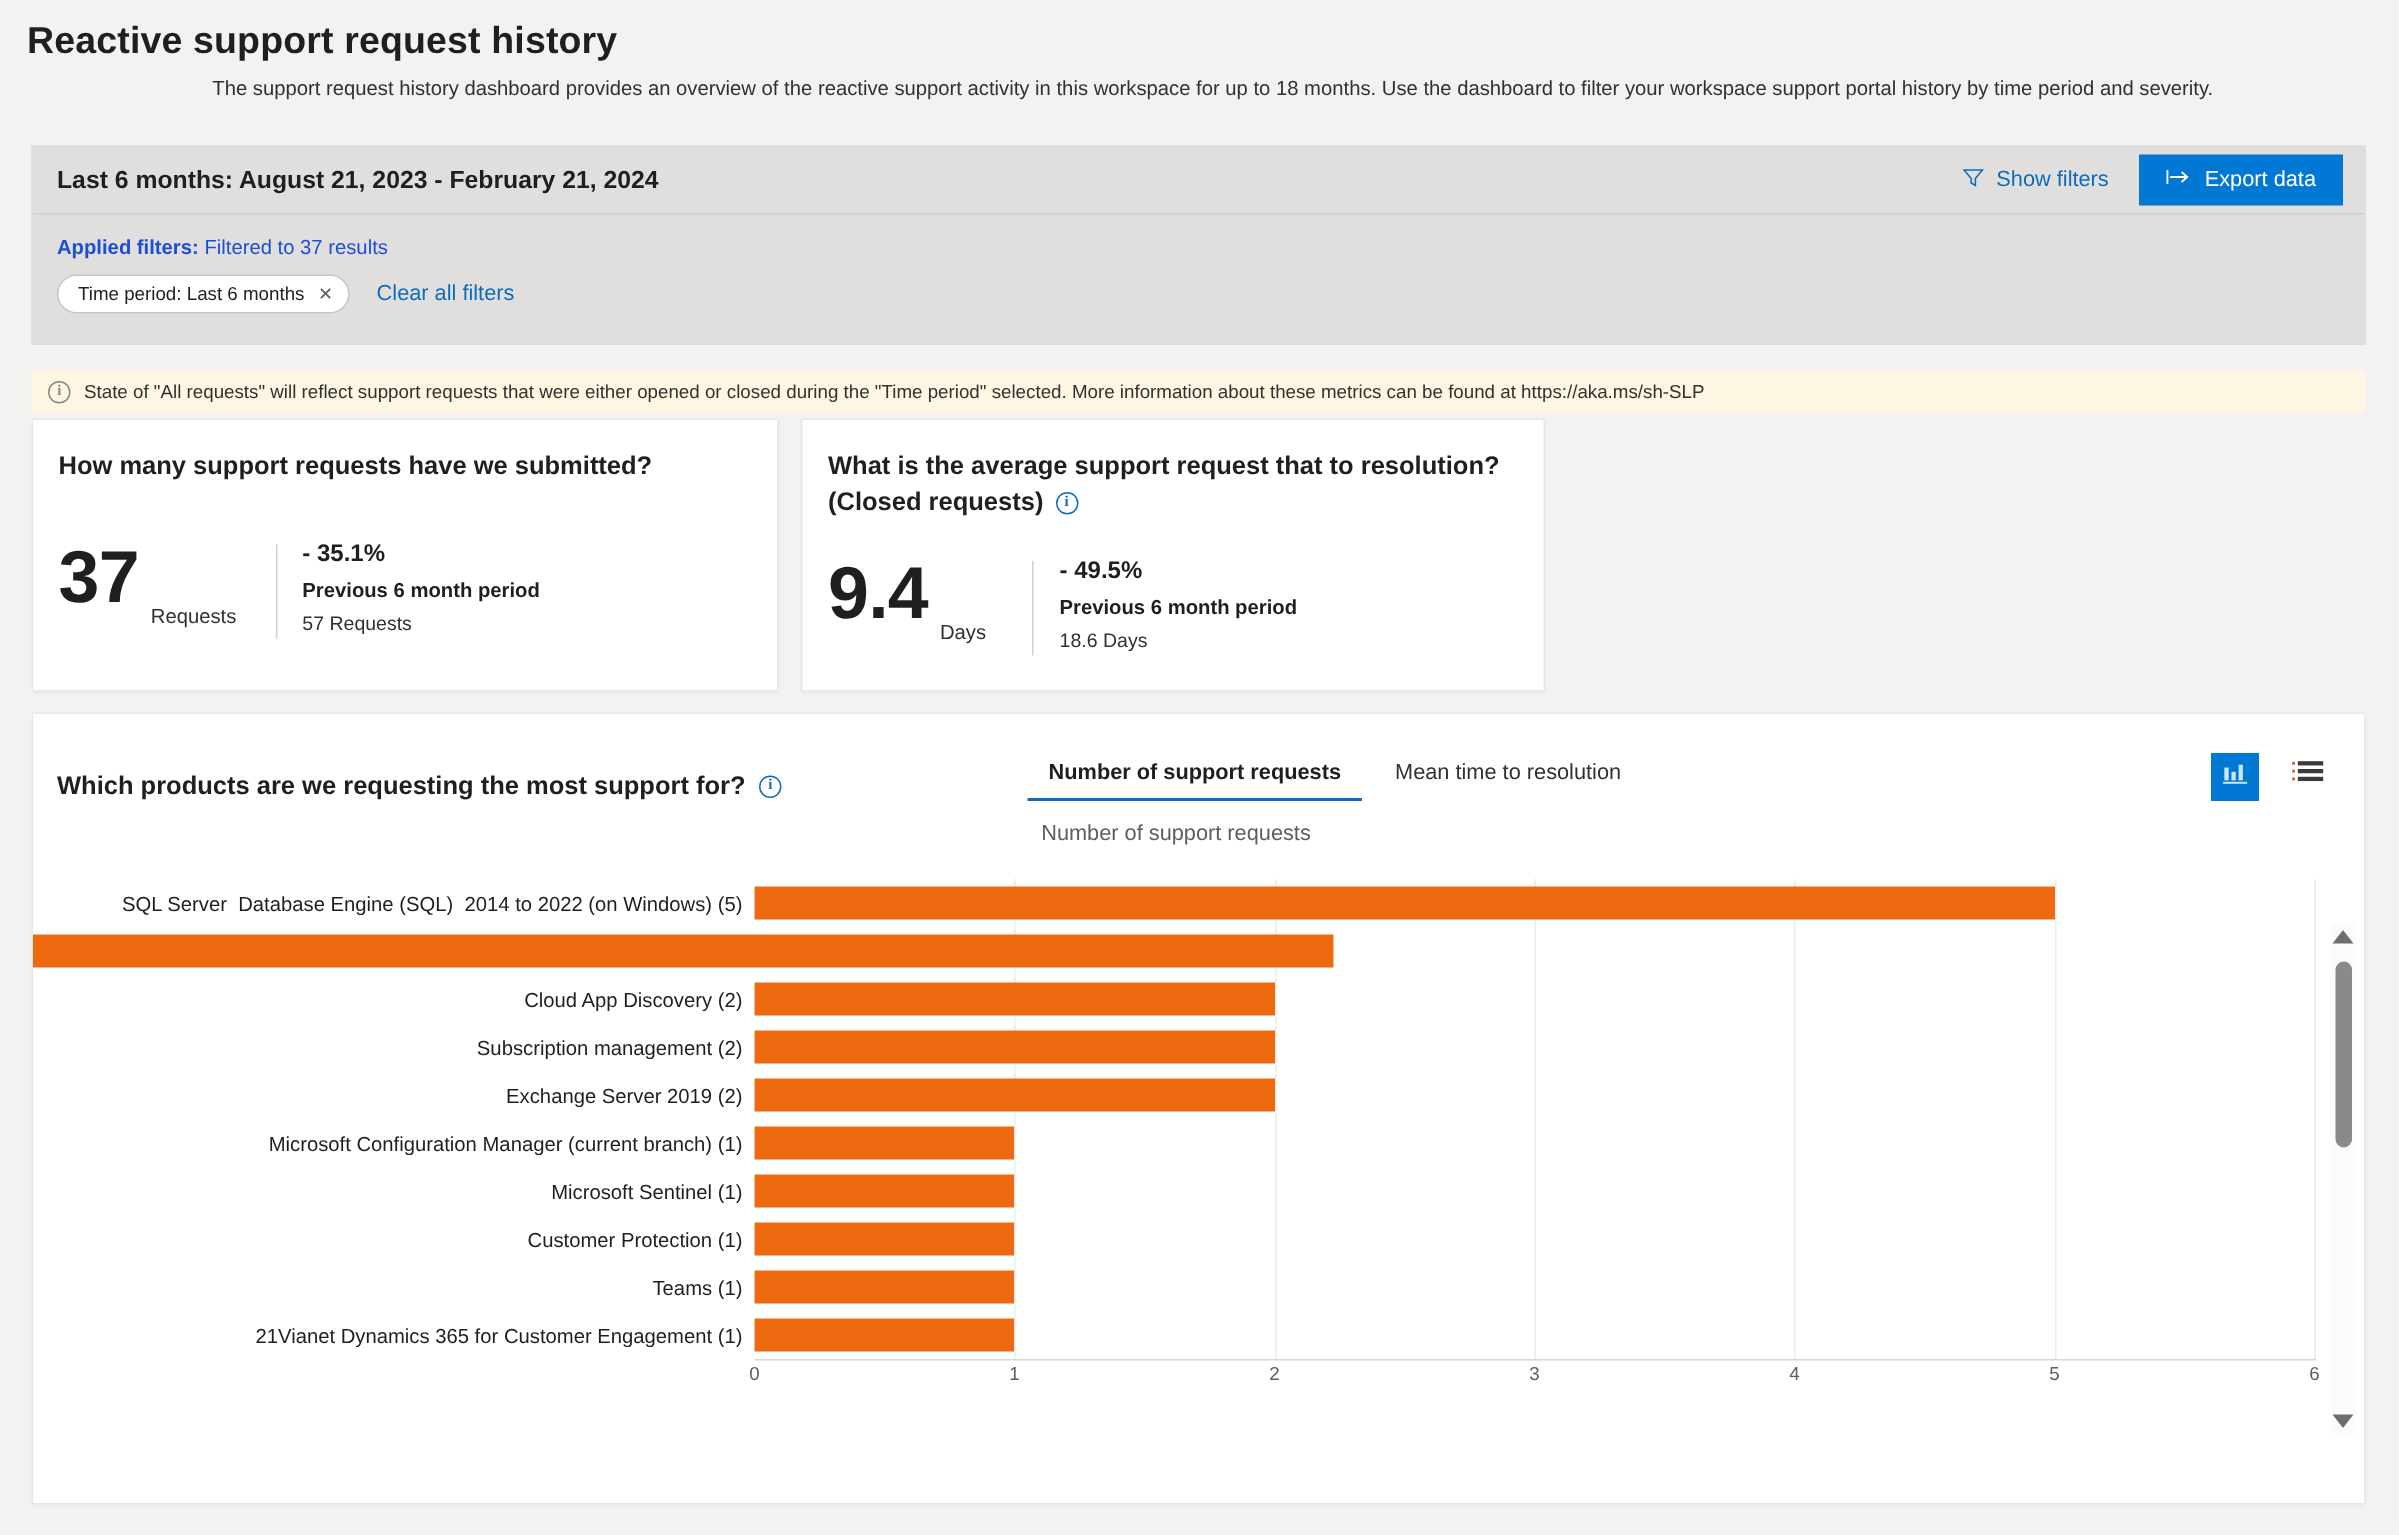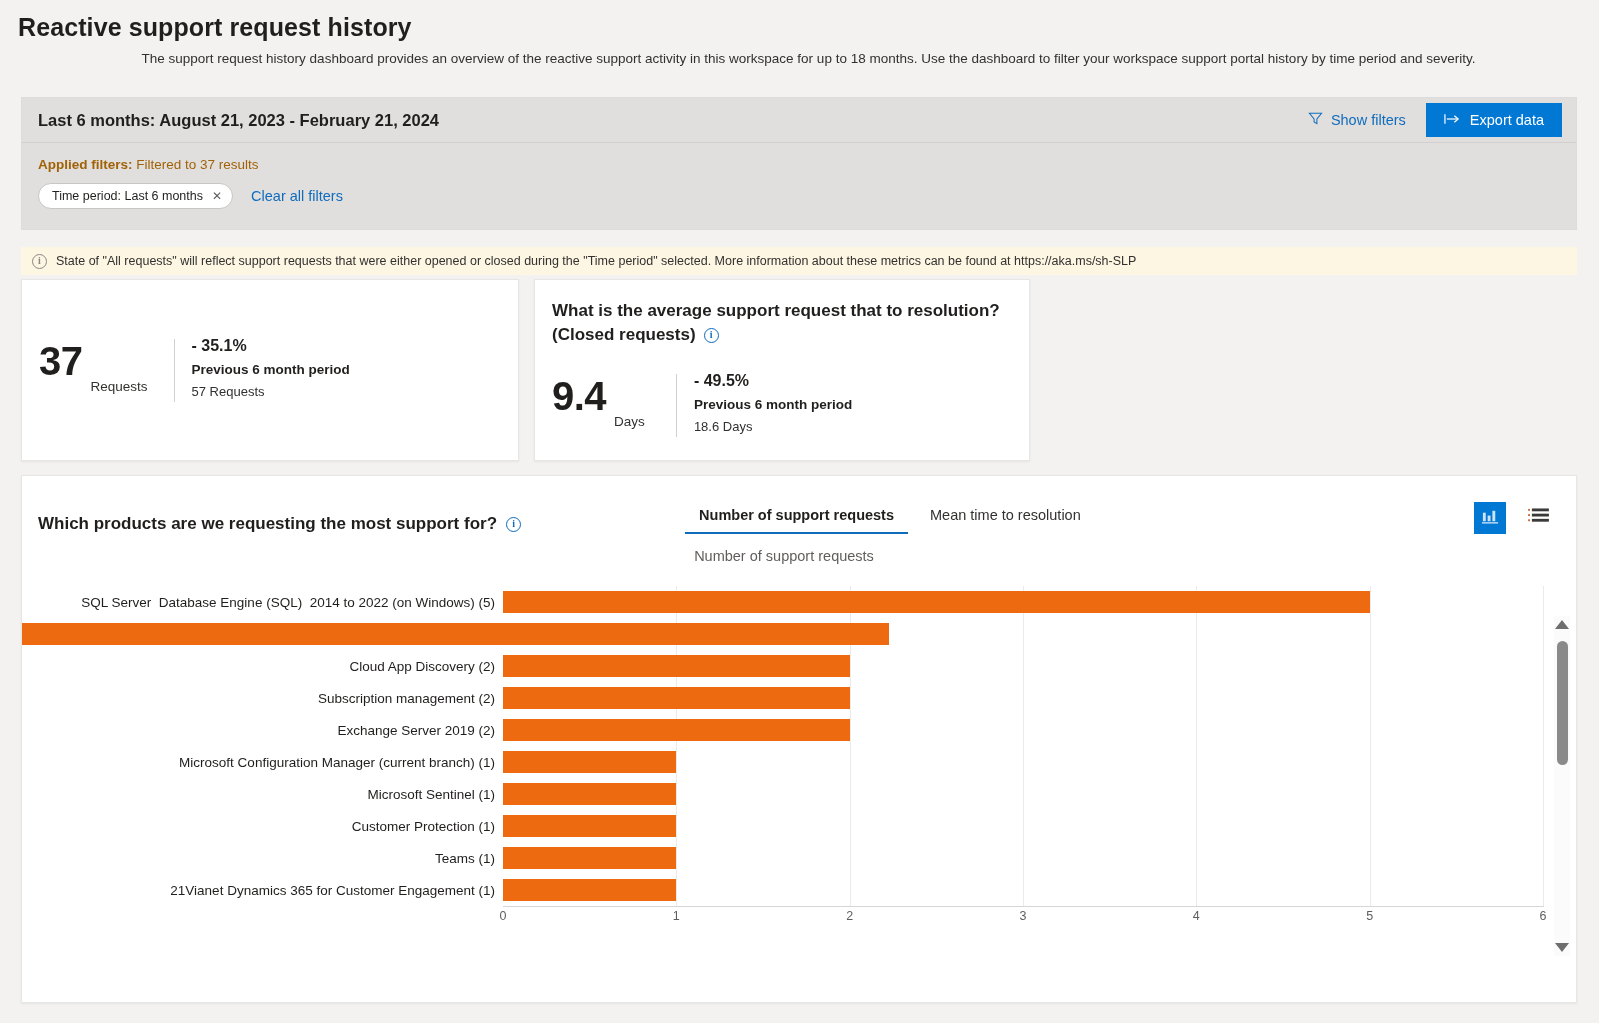--- a/index.html
+++ b/index.html
@@ -71,21 +71,21 @@
     font-size: 14.5px;
     border: none;
     height: 34px;
     padding: 0 18px;
     cursor: pointer;
     font-family: inherit;
   }
   .applied {
     padding: 14px 16px 20px 16px;
   }
-  .applied-line { font-size: 13.5px; color: #a16207; }
+  .applied-line { font-size: 13.5px; color: #1d4ed8; }
   .applied-line b { font-weight: 700; }
   .chips-row {
     margin-top: 11px;
     display: flex; align-items: center; gap: 18px;
   }
   .chip {
     display: inline-flex; align-items: center; gap: 9px;
     background: #ffffff;
     border: 1px solid #c8c6c4;
     border-radius: 14px;
@@ -130,21 +130,21 @@
     font-size: 17px;
     font-weight: 600;
     color: #201f1e;
     line-height: 24px;
     display: flex; flex-wrap: wrap; align-items: center;
   }
   .metric-row { display: flex; align-items: flex-start; }
   .card.one .metric-row { margin-top: 36px; }
   .card.two .metric-row { margin-top: 23px; }
   .big-val {
-    font-size: 40px;
+    font-size: 49px;
     font-weight: 600;
     line-height: 52px;
     color: #201f1e;
     letter-spacing: -.5px;
   }
   .unit { font-size: 13.5px; color: #323130; align-self: flex-end; margin: 0 0 8px 8px; }
   .divider {
     width: 1px; background: #d2d0ce; height: 63px;
     margin: 4px 0 0 0;
   }
@@ -329,20 +329,21 @@
   </section>
 
   <div class="info-banner">
     <span class="info-icon grey">i</span>
     <span class="txt">State of "All requests" will reflect support requests that were either opened or closed during the "Time period" selected. More information about these metrics can be found at https://aka.ms/sh-SLP</span>
   </div>
 
   <div class="cards">
 
     <div class="card one">
+      <div class="card-title">How many support requests have we submitted?</div>
       <div class="metric-row">
         <div class="big-val">37</div>
         <div class="unit">Requests</div>
         <div class="divider"></div>
         <div class="delta">
           <div class="delta-pct">- 35.1%</div>
           <div class="delta-period">Previous 6 month period</div>
           <div class="delta-prev">57 Requests</div>
         </div>
       </div>

